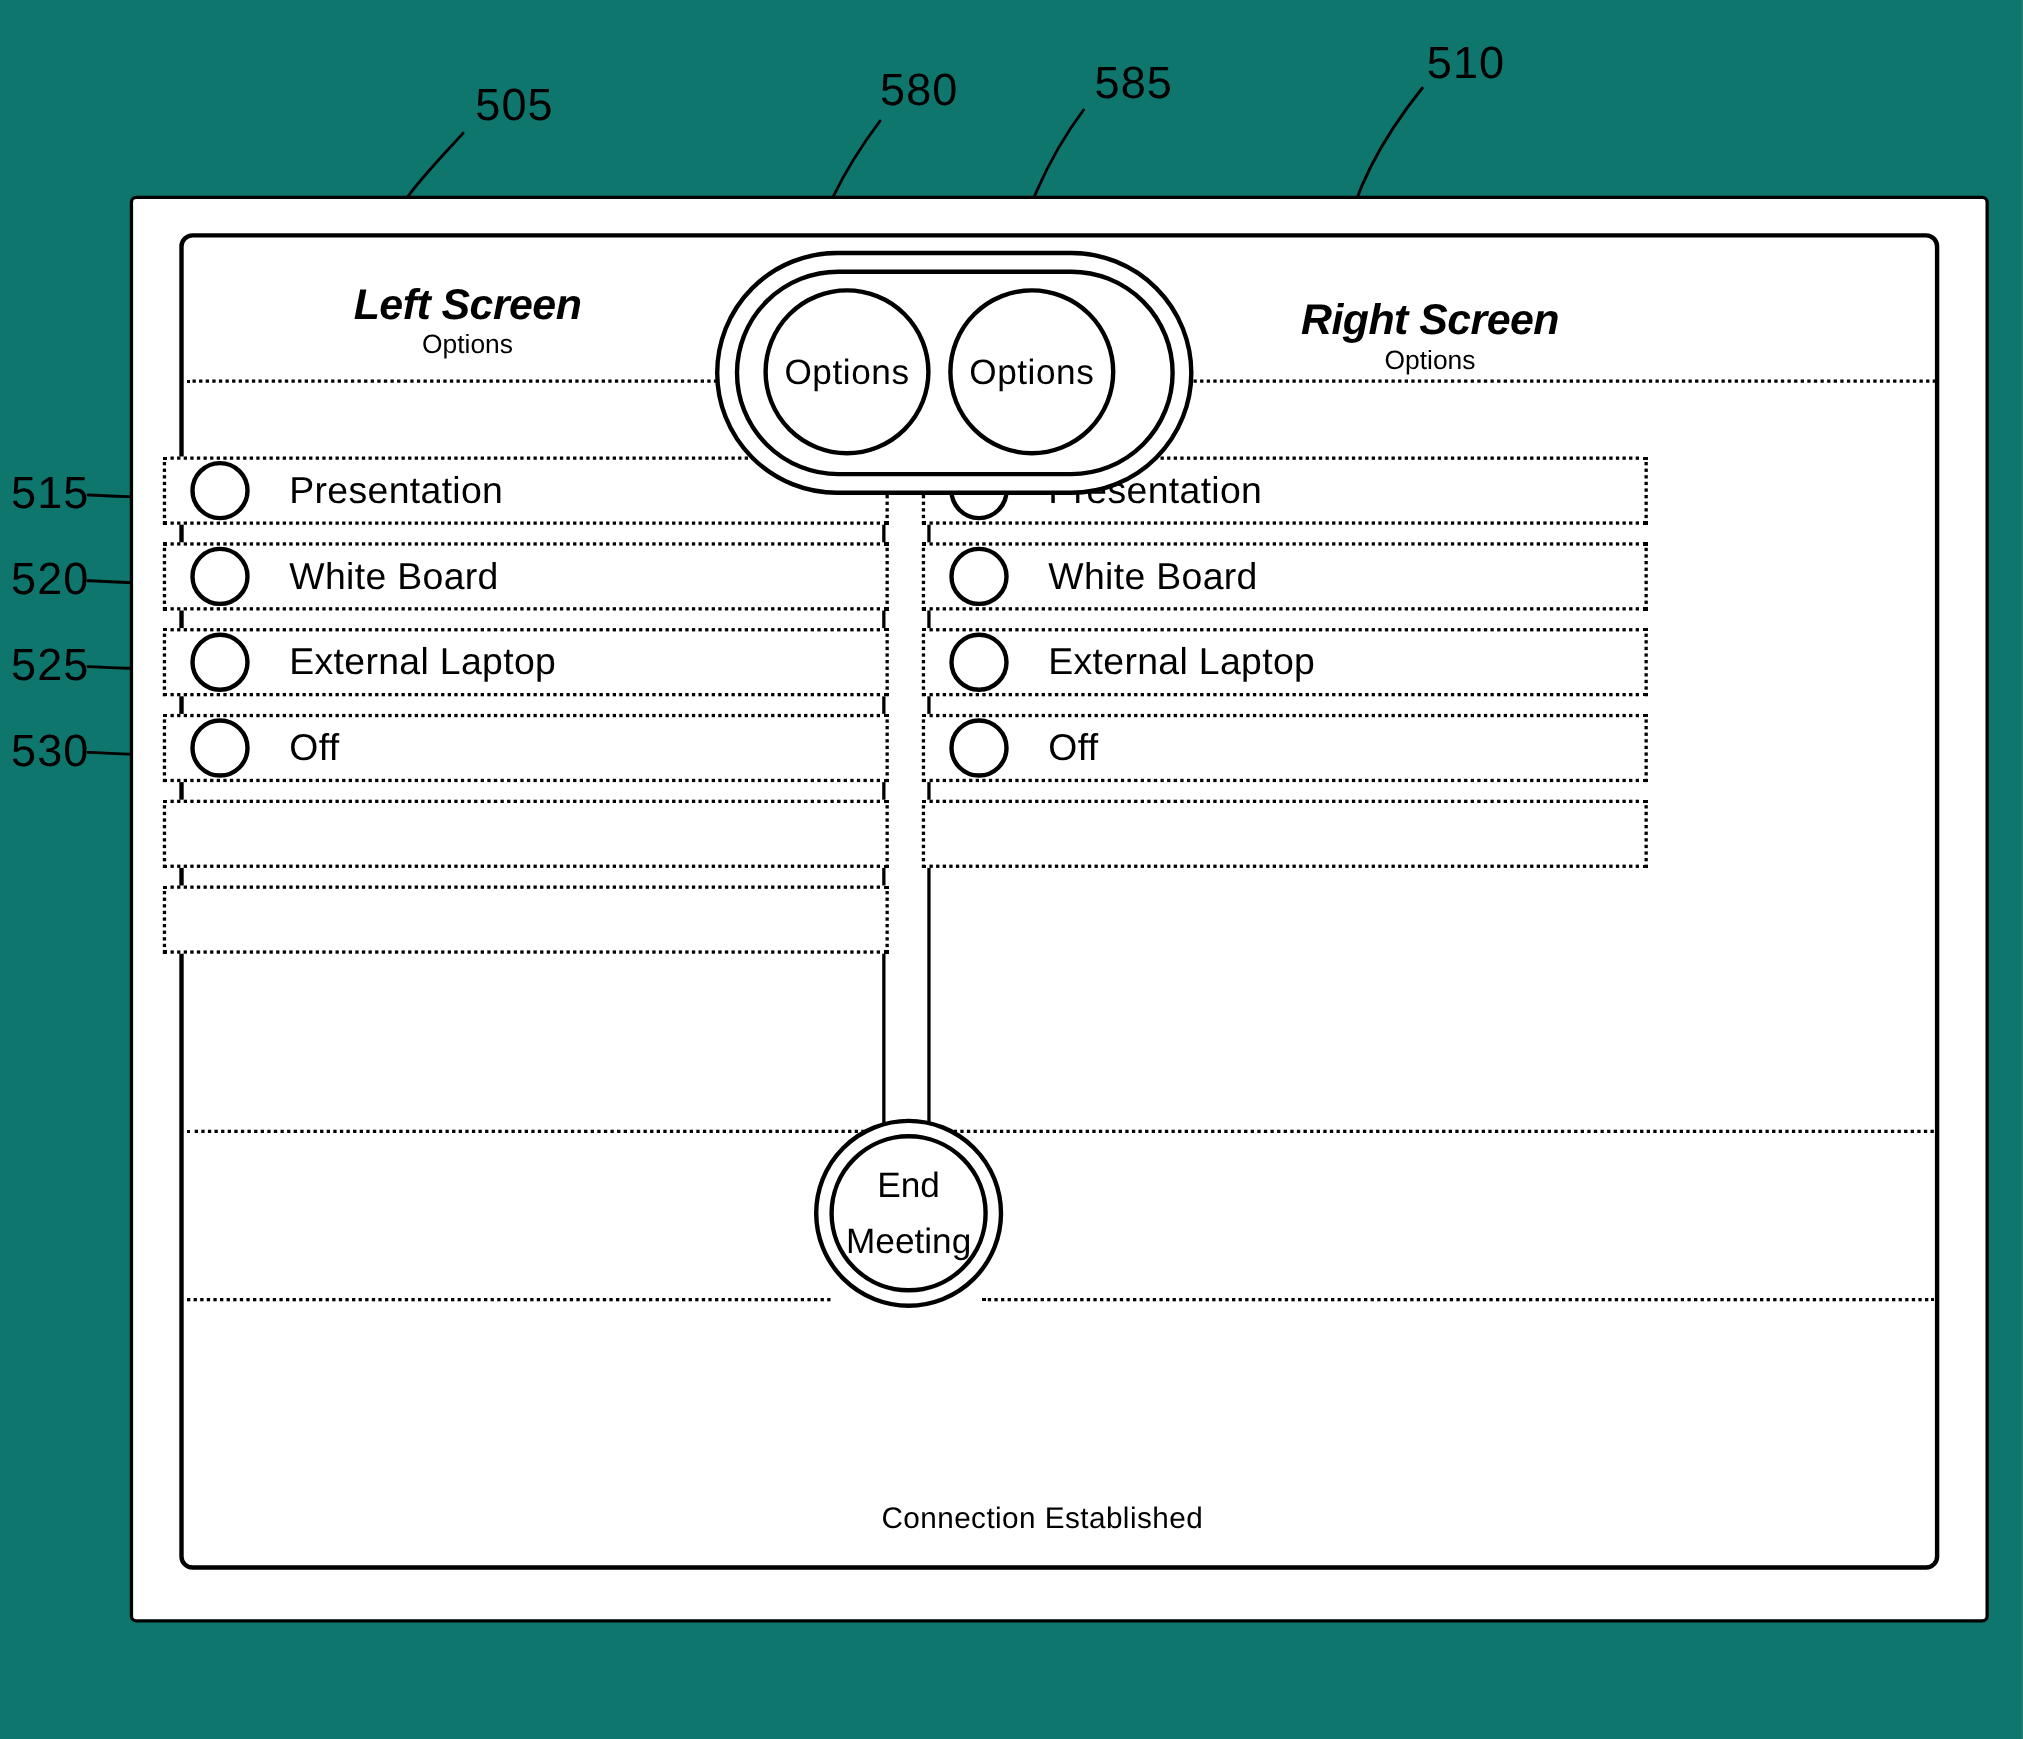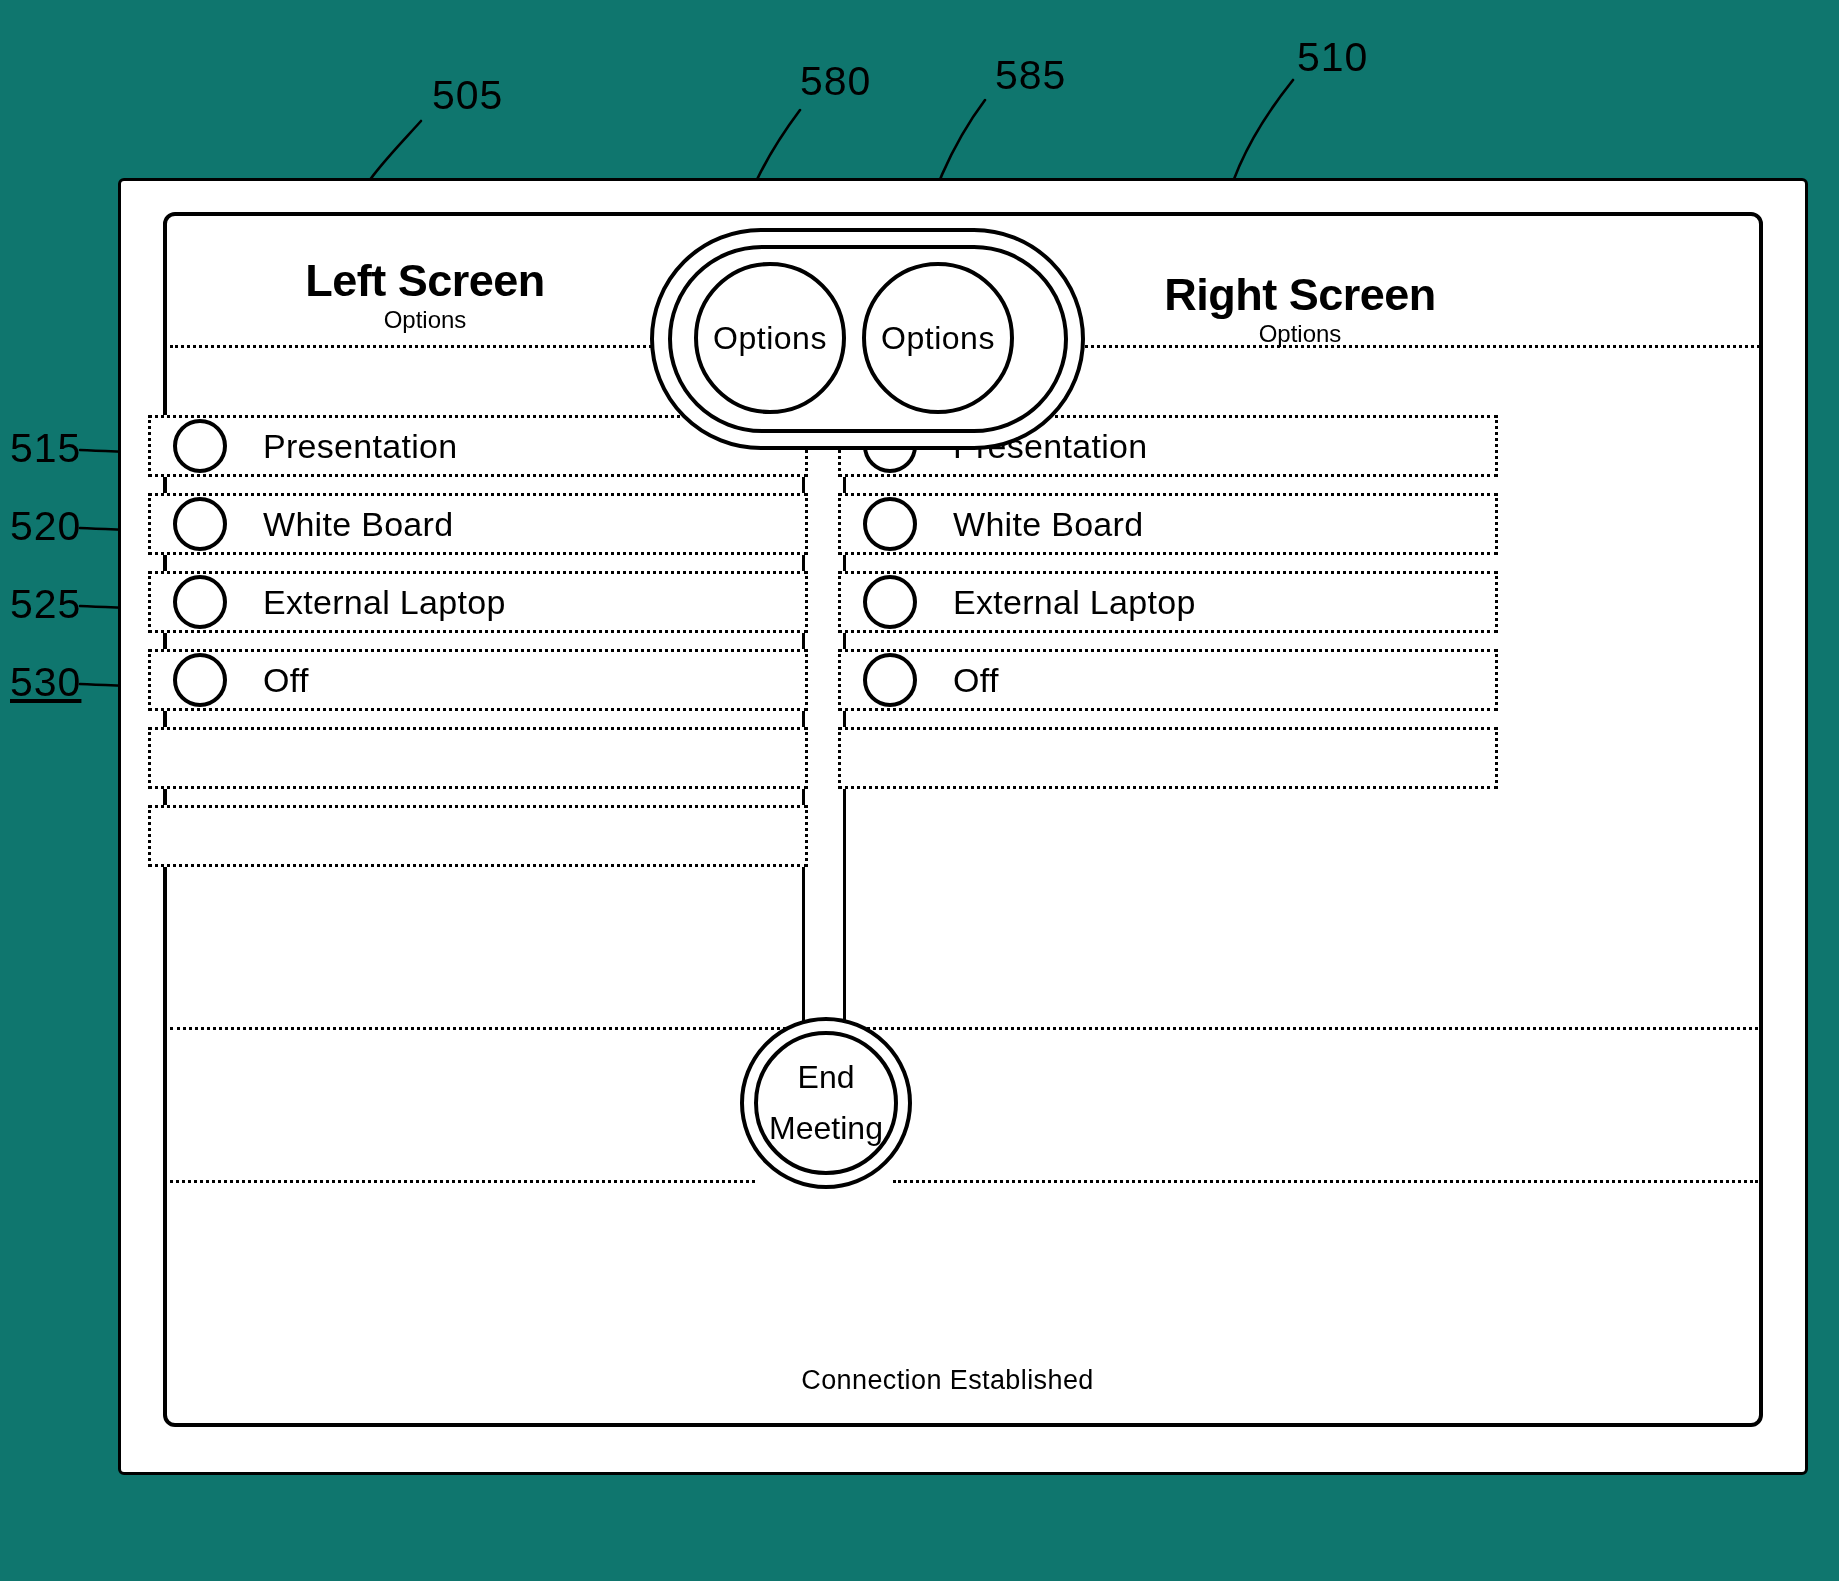--- a/index.html
+++ b/index.html
@@ -61,24 +61,25 @@
     background: #fff;
   }
 
   
   .screen-head {
     position: absolute;
     text-align: center;
     width: 470px;
   }
   .screen-head .title {
-    font-size: 45px;
+    font-size: 39px;
     font-weight: bold;
     letter-spacing: -0.5px;
     line-height: 1.0;
+    font-style: italic;
   }
   .screen-head .subtitle {
     font-size: 24px;
     font-weight: 400;
     line-height: 1.0;
     margin-top: 5px;
   }
   #head-left  { left: 190px; top: 258px; }
   #head-right { left: 1065px; top: 272px; }
 
@@ -265,21 +266,21 @@
   </svg>
 
   <div class="ref" style="left:432px;  top:72px;">505</div>
   <div class="ref" style="left:800px;  top:58px;">580</div>
   <div class="ref" style="left:995px;  top:52px;">585</div>
   <div class="ref" style="left:1297px; top:34px;">510</div>
 
   <div class="ref" style="left:10px;  top:425px;">515</div>
   <div class="ref" style="left:10px;  top:503px;">520</div>
   <div class="ref" style="left:10px;  top:581px;">525</div>
-  <div class="ref" style="left:10px;  top:659px;text-decoration:underline;">530</div>
+  <div class="ref" style="left:10px;  top:659px;">530</div>
 
   <div class="ref" style="left:688px; top:425px;">535</div>
   <div class="ref" style="left:688px; top:503px;">540</div>
   <div class="ref" style="left:688px; top:581px;">545</div>
   <div class="ref" style="left:688px; top:659px;">550</div>
   <div class="ref" style="left:688px; top:737px;">555</div>
 
   <div class="ref" style="left:638px; top:1272px;">590</div>
 
   <div class="outer-frame"></div>

